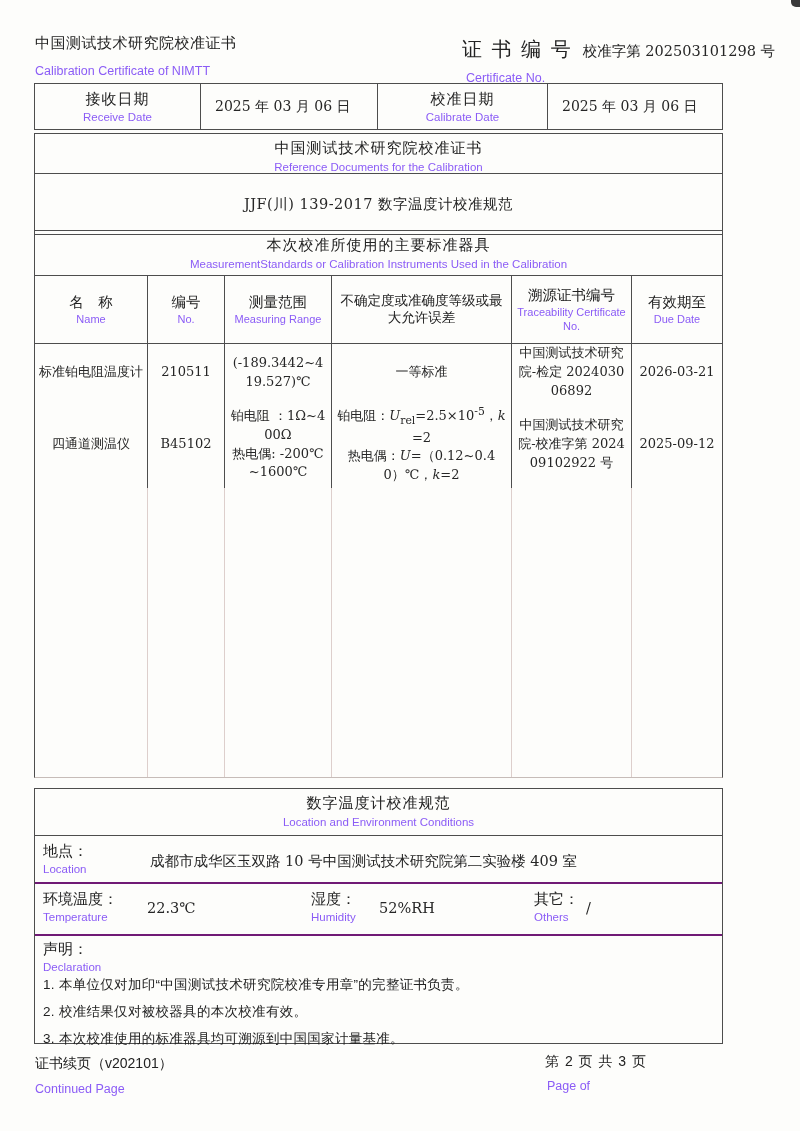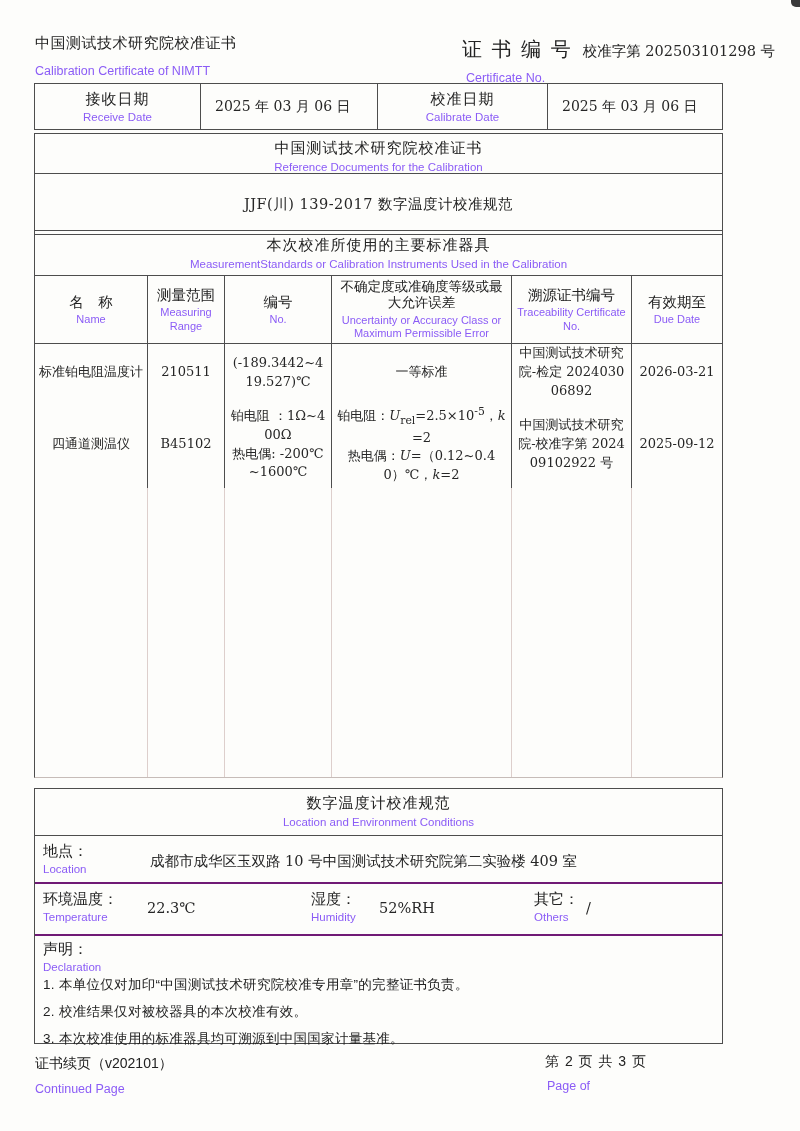--- a/index.html
+++ b/index.html
@@ -127,30 +127,29 @@
       <div class="zh s-zh">本次校准所使用的主要标准器具</div>
       <div class="en s-en">MeasurementStandards or Calibration Instruments Used in the Calibration</div>
     </div>
 
     <div class="std-grid hdr-row">
       <div class="h-cell">
         <div class="zh h-zh">名　称</div>
         <div class="en h-en">Name</div>
       </div>
       <div class="h-cell">
+        <div class="zh h-zh">编号</div>
+        <div class="en h-en">No.</div>
+      </div>
+      <div class="h-cell">
         <div class="zh h-zh">测量范围</div>
         <div class="en h-en">Measuring Range</div>
       </div>
       <div class="h-cell">
-        <div class="zh h-zh">编号</div>
-        <div class="en h-en">No.</div>
-      </div>
-      <div class="h-cell">
         <div class="zh h-zh small">不确定度或准确度等级或最大允许误差</div>
-        <div class="en h-en">Uncertainty or Accuracy Class or Maximum Permissible Error</div>
       </div>
       <div class="h-cell">
         <div class="zh h-zh">溯源证书编号</div>
         <div class="en h-en">Traceability Certificate No.</div>
       </div>
       <div class="h-cell">
         <div class="zh h-zh">有效期至</div>
         <div class="en h-en">Due Date</div>
       </div>
     </div>

